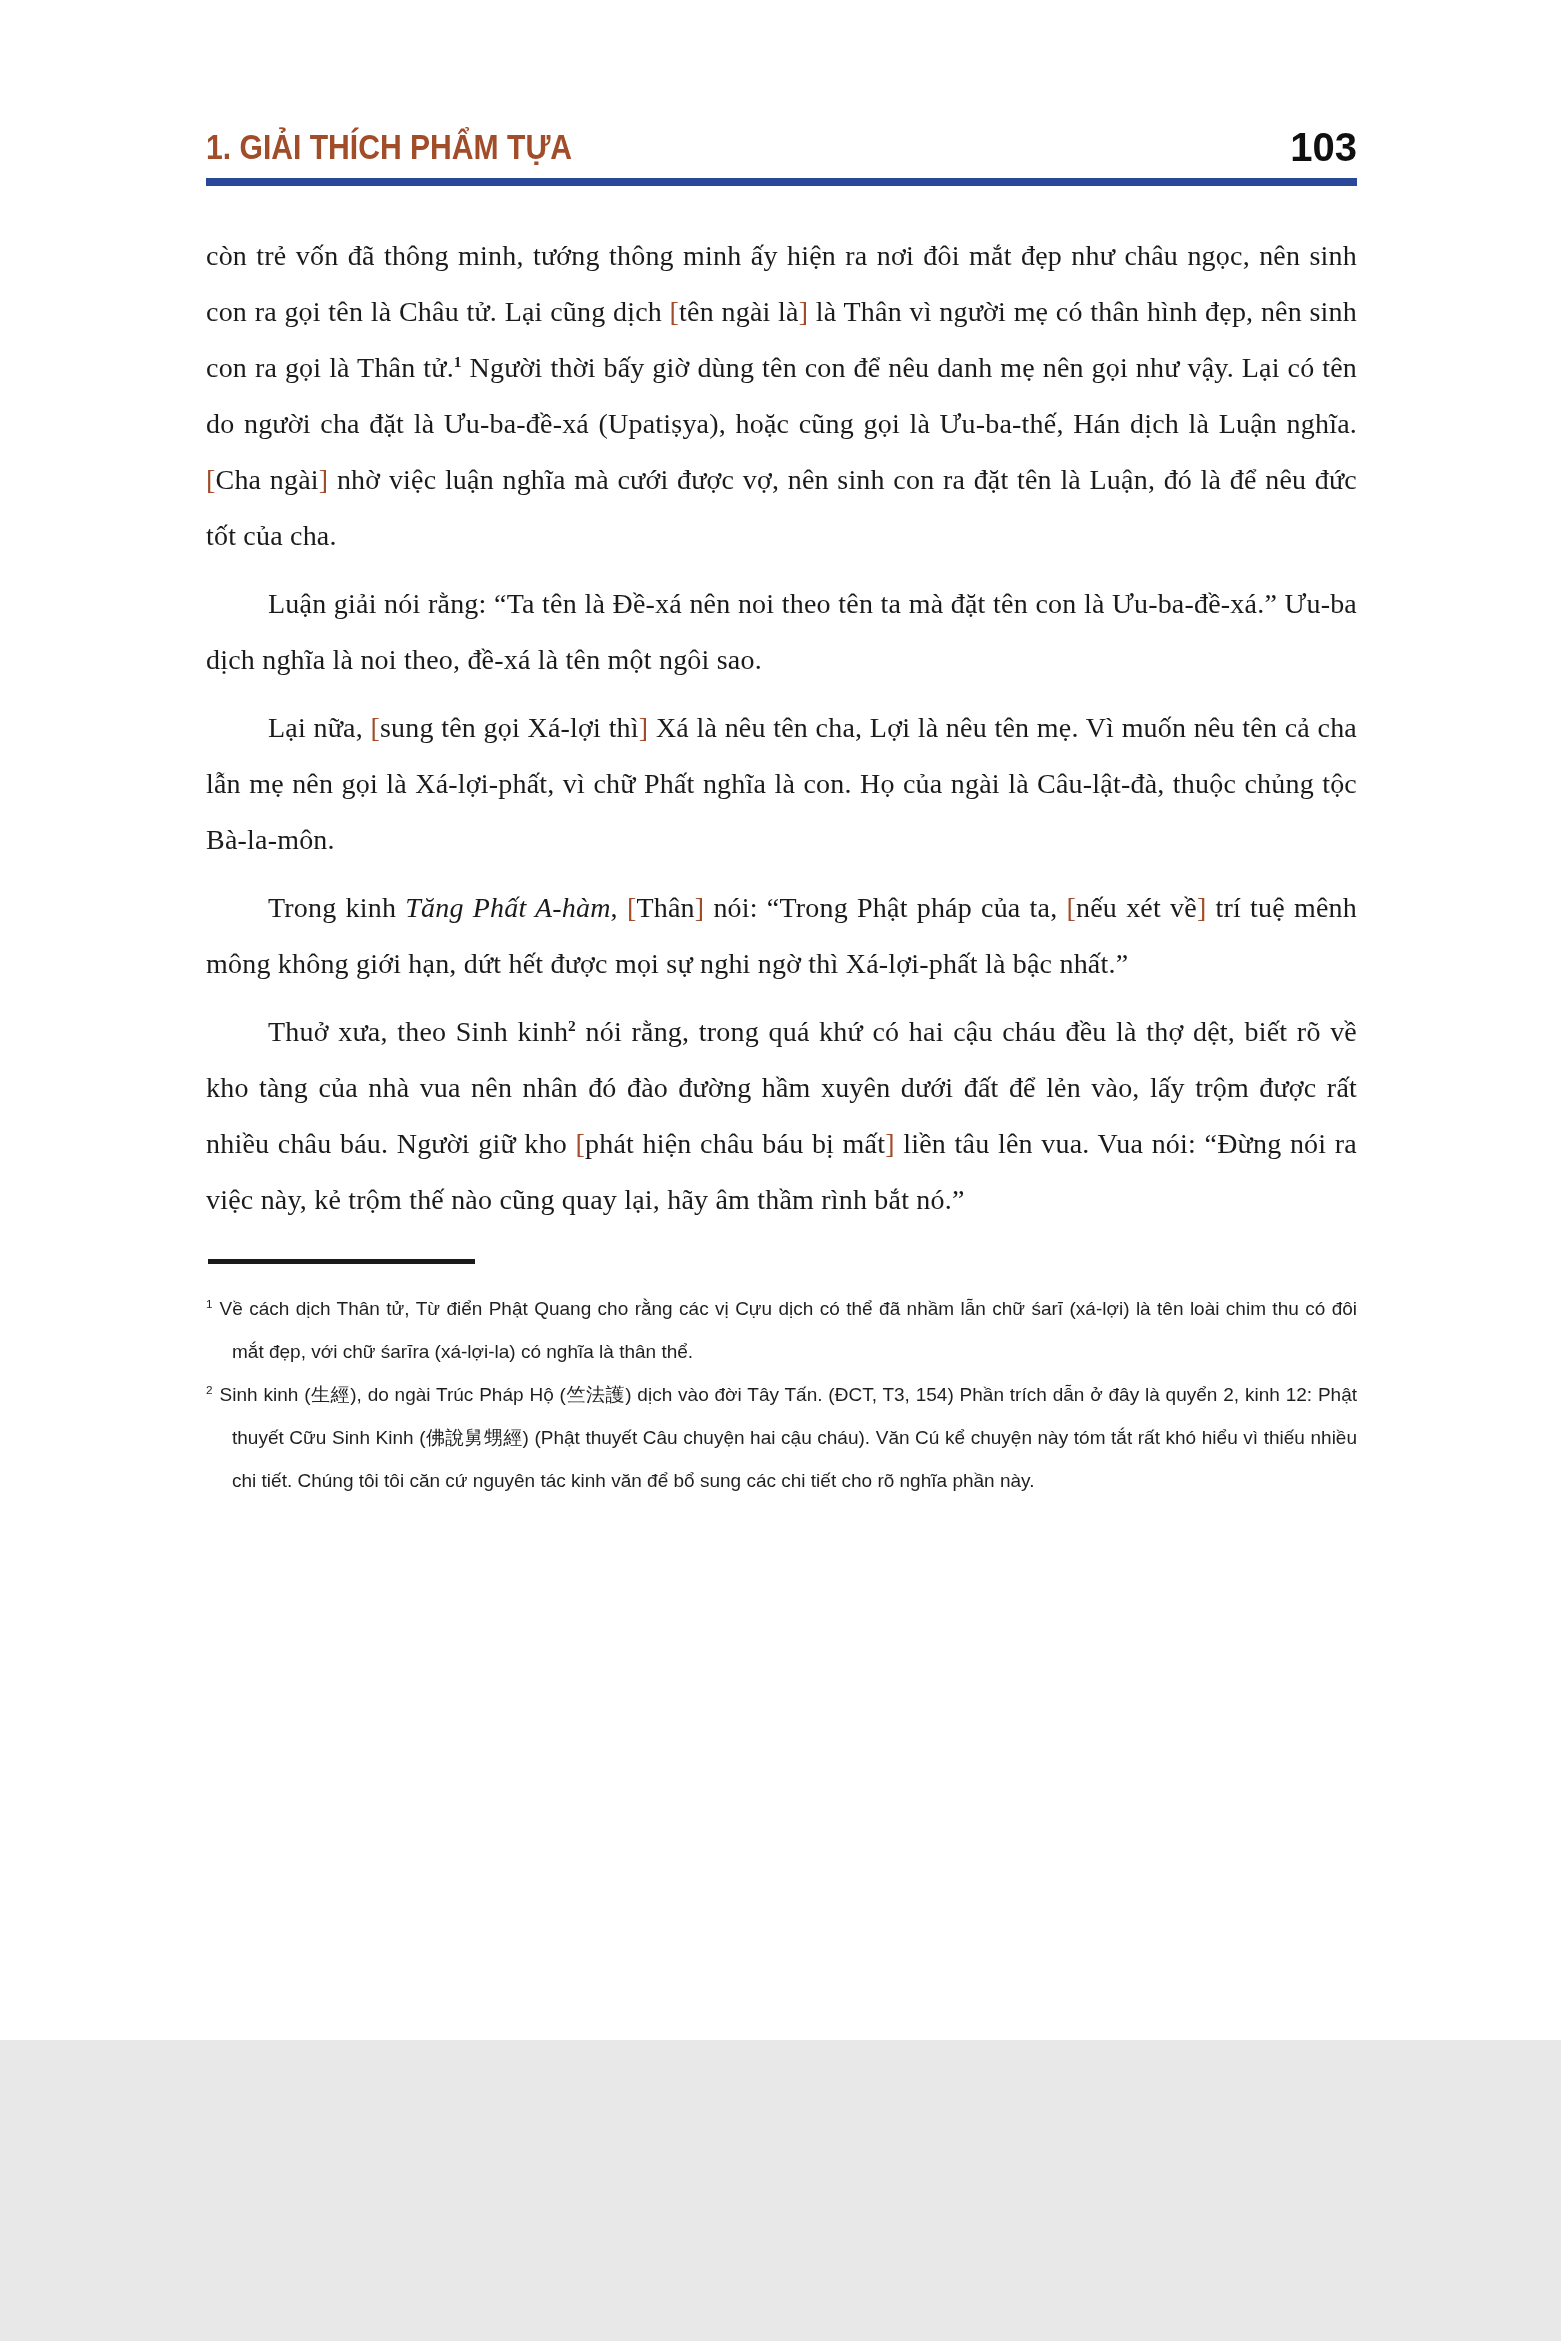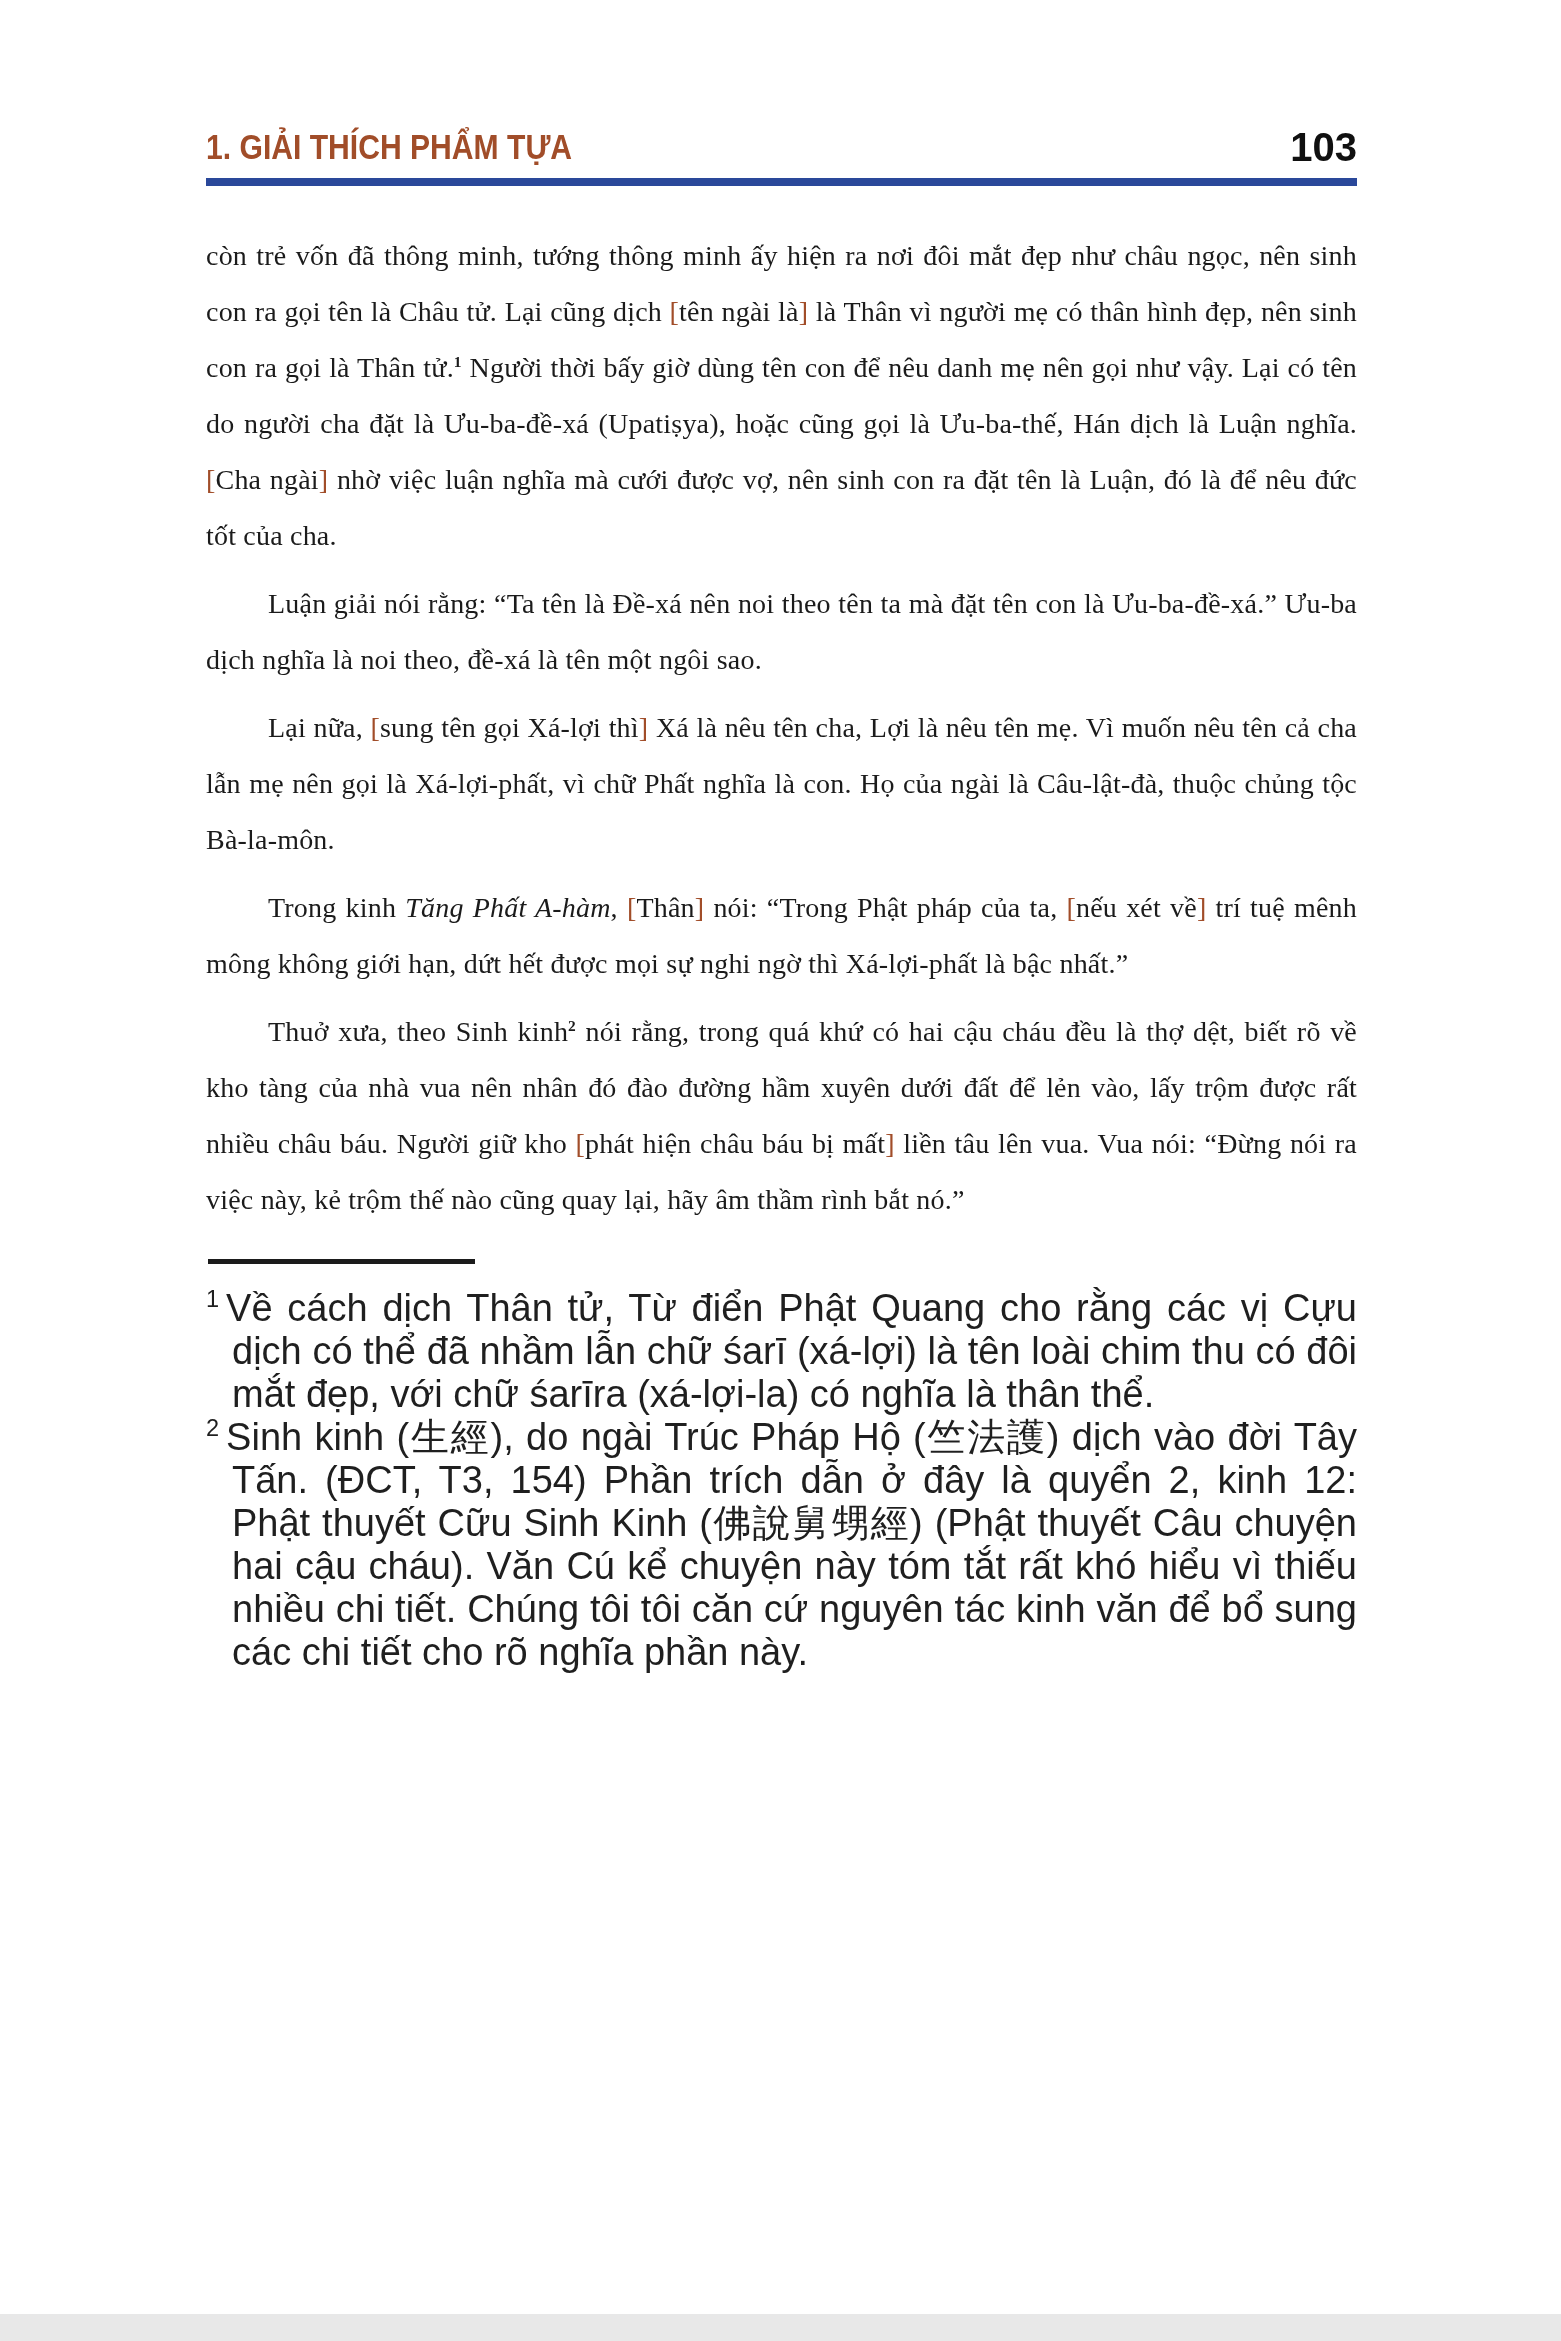--- a/index.html
+++ b/index.html
@@ -3,21 +3,21 @@
 <meta charset="utf-8">
 <style>
   :root{
     --accent:#a14d29;
     --rule:#2a489a;
     --ink:#1b1b1b;
     --fn-ink:#1f1f1f;
   }
   html,body{margin:0;padding:0;background:#e8e8e8;}
   .page{
-    width:1561px;height:2314px;background:#ffffff;
+    width:1561px;height:2040px;background:#ffffff;
     position:relative;box-sizing:border-box;
     padding:127px 204px 0 206px;
     font-family:"Liberation Serif",serif;
     overflow:hidden;margin:0 auto;
   }
   .pagehead{display:flex;justify-content:space-between;align-items:flex-end;}
   .section-title{
     font-family:"Liberation Sans",sans-serif;font-weight:700;
     font-size:35px;color:var(--accent);white-space:nowrap;
     transform:scaleX(0.86);transform-origin:left bottom;letter-spacing:0;
@@ -30,21 +30,21 @@
   .body-text{
     margin-top:42px;font-size:28px;line-height:56px;color:var(--ink);
     text-align:justify;letter-spacing:0.2px;
   }
   .body-text p{margin:0 0 12px 0;}
   .body-text p.indent{text-indent:62px;}
   sup.note-ref{font-size:0.55em;vertical-align:super;line-height:0;font-weight:bold;}
   .bracket{color:var(--accent);}
   .fn-sep{width:267px;height:5.2px;background:#1b1b1b;margin:31px 0 22.6px 1.7px;}
   .footnotes{
-    font-family:"Liberation Sans",sans-serif;font-size:38px;line-height:43px;
+    font-family:"Liberation Sans",sans-serif;font-size:19px;line-height:43px;
     color:var(--fn-ink);text-align:justify;
   }
   .footnotes p.footnote{margin:0;padding-left:26px;text-indent:-26px;}
   .fn-marker{font-size:0.62em;vertical-align:super;line-height:0;margin-right:7px;}
 </style>
 </head>
 <body>
 
 <div class="page">
   <header class="pagehead">

